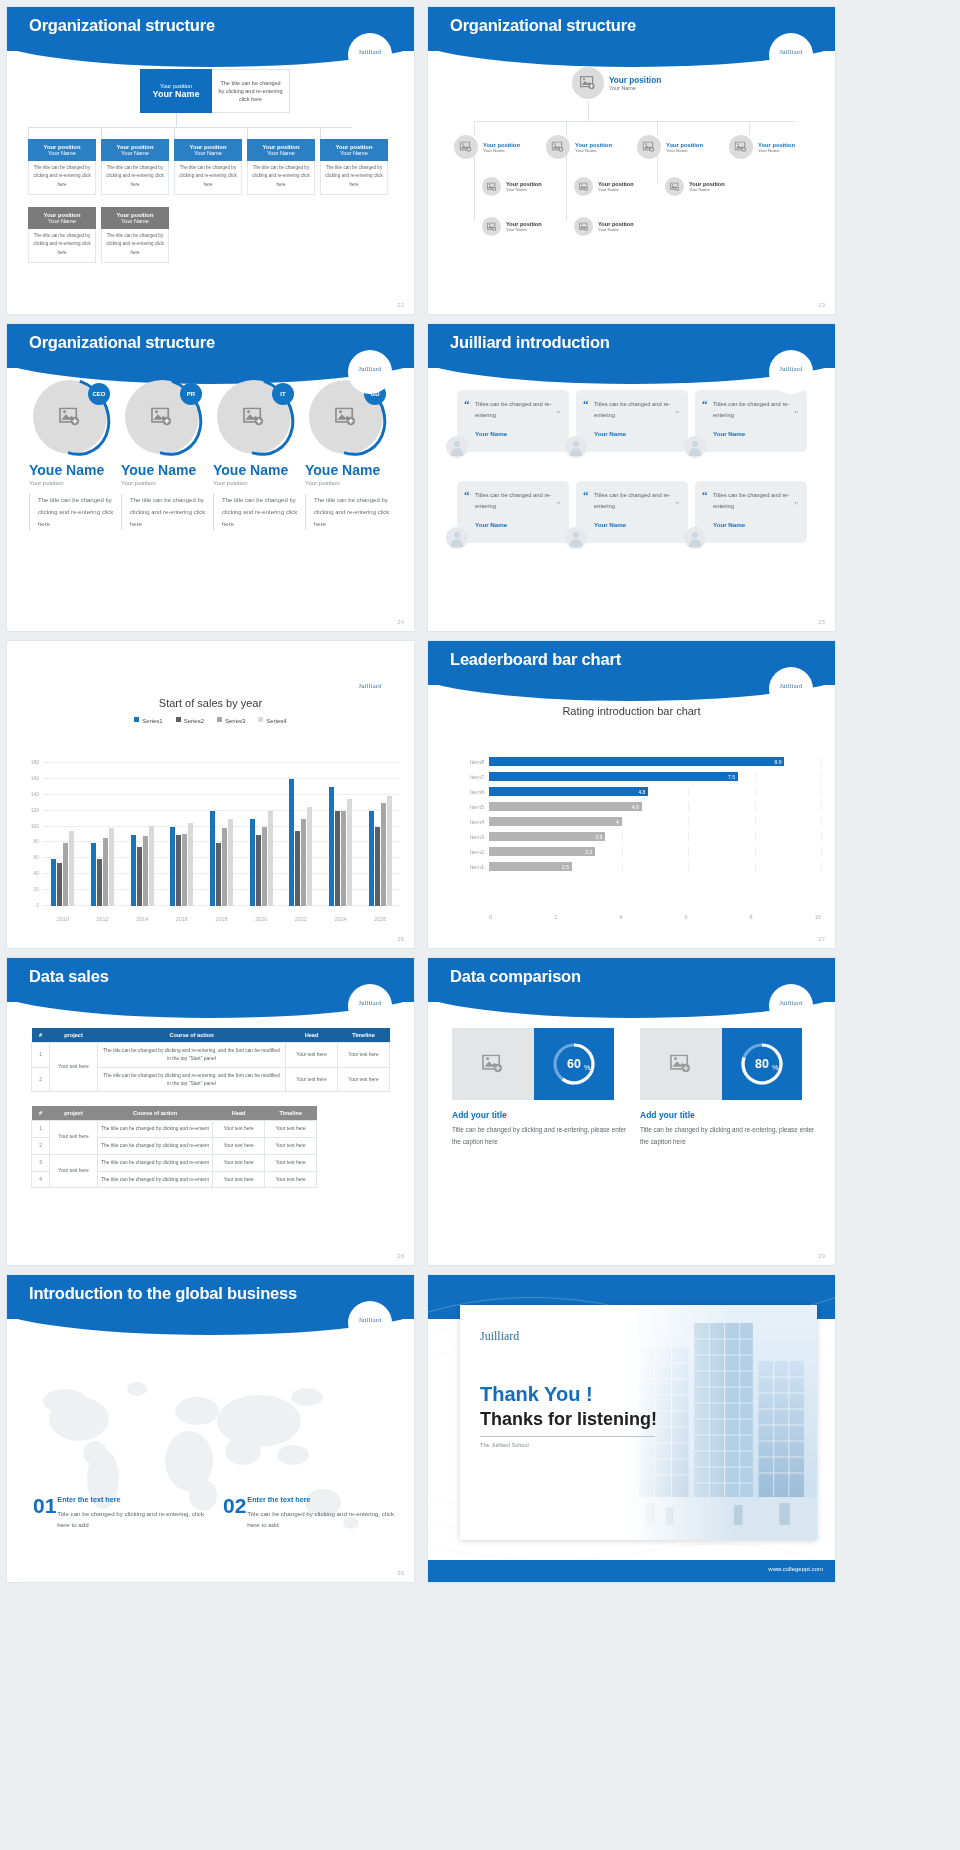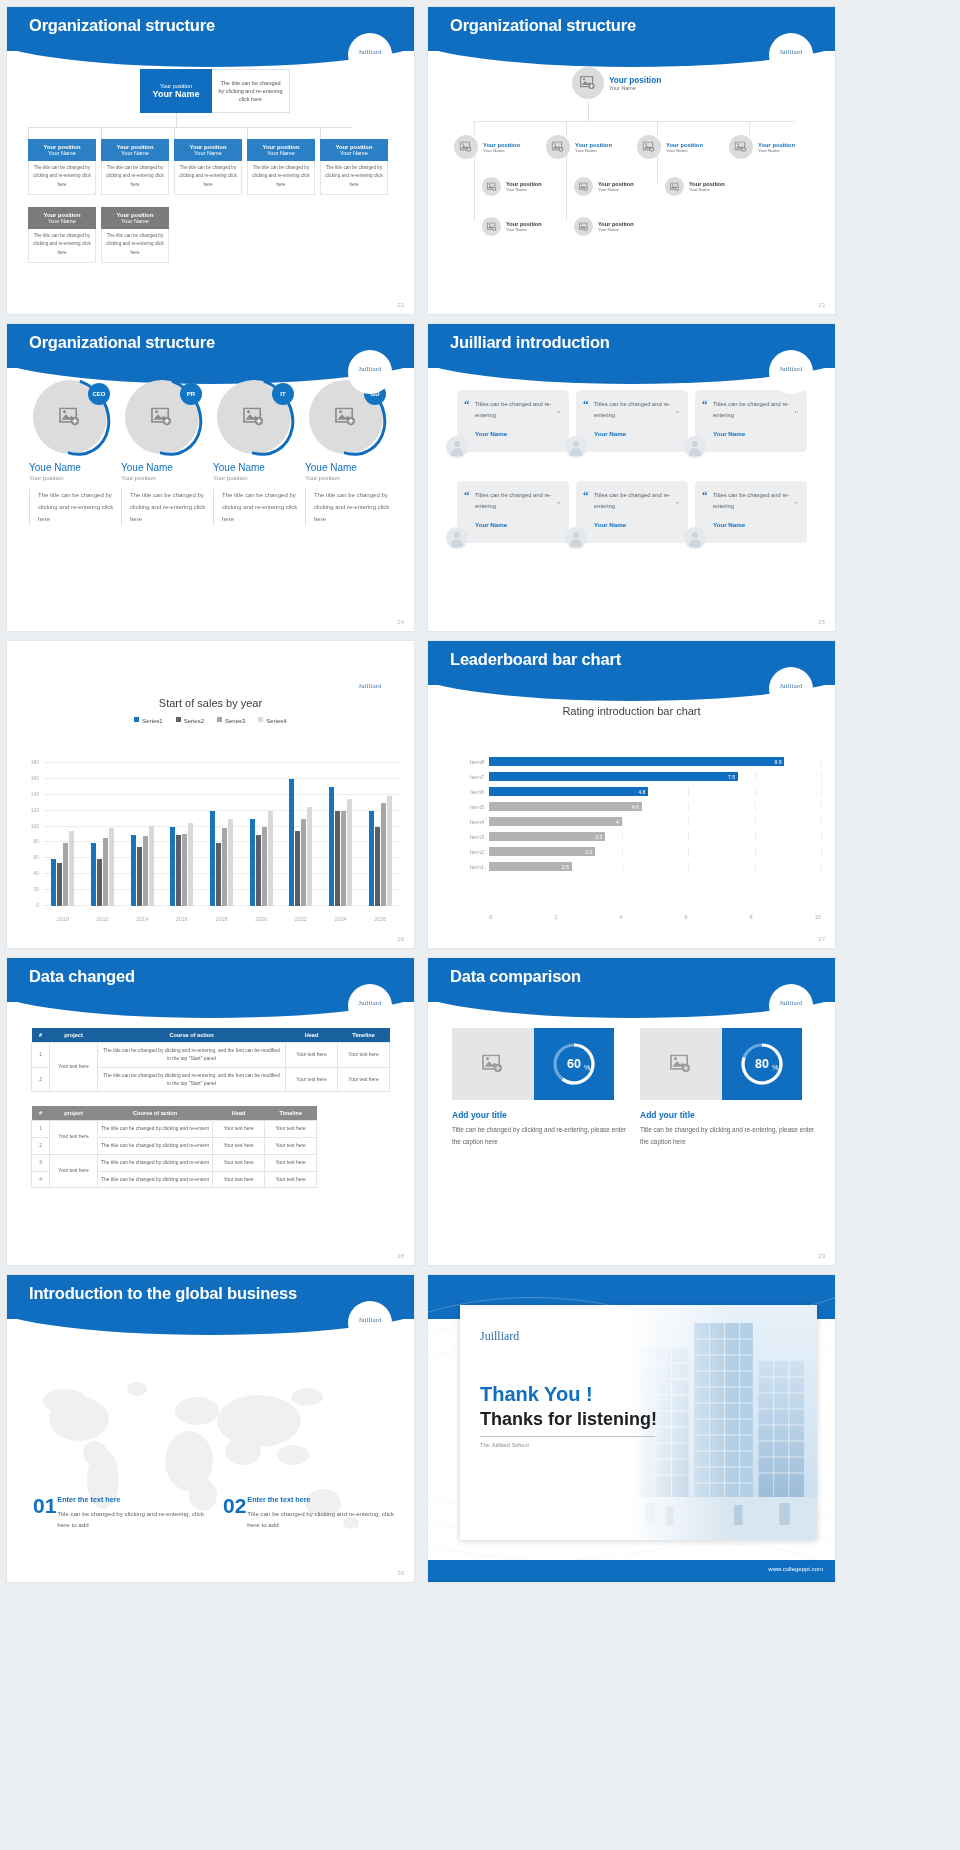--- a/index.html
+++ b/index.html
@@ -102,21 +102,21 @@
     position:absolute; inset:-3px -2px -3px 6px;
     border:3px solid #0f6ec0; border-radius:50%;
     border-top-color:transparent; border-left-color:transparent;
     transform:rotate(-30deg);
   }
   .s24-tag {
     position:absolute; right:-3px; top:3px; width:22px; height:22px;
     background:#1275c4; border-radius:50%; color:#fff; font-size:6px;
     display:flex; align-items:center; justify-content:center; font-weight:bold;
   }
-  .s24-name { color:#0f6ec0; font-weight:normal; font-size:10px; margin-top:8px; }
+  .s24-name { color:#0f6ec0; font-weight:bold; font-size:14px; margin-top:8px; }
   .s24-pos { color:#8c9195; font-size:6px; margin-top:2px; }
   .s24-desc {
     margin-top:8px; padding-left:8px; border-left:1px solid #d9dde0;
     font-size:6px; color:#6a7075; line-height:2;
   }
 
   
   .s25-card {
     position:absolute; width:112px; height:62px; background:#eceef0;
     border-radius:5px; padding:9px 10px 0 18px;
@@ -870,21 +870,21 @@
           <div>10</div>
         </div>
     </div>
     <div class="pagenum">27</div>
   </div>
 
   <div class="slide">
     <div class="banner">
       <div class="fill"></div>
         <div class="curve"></div>
-      <h1>Data changed</h1>
+      <h1>Data sales</h1>
     </div>
     <div class="logo-badge">
       <span>Juilliard</span>
     </div>
     <div class="body">
       <table class="tbl" style="top:18px;">
         <thead class="blue">
             <tr>
           <th style="width:18px">#</th>
           <th style="width:48px">project</th>

